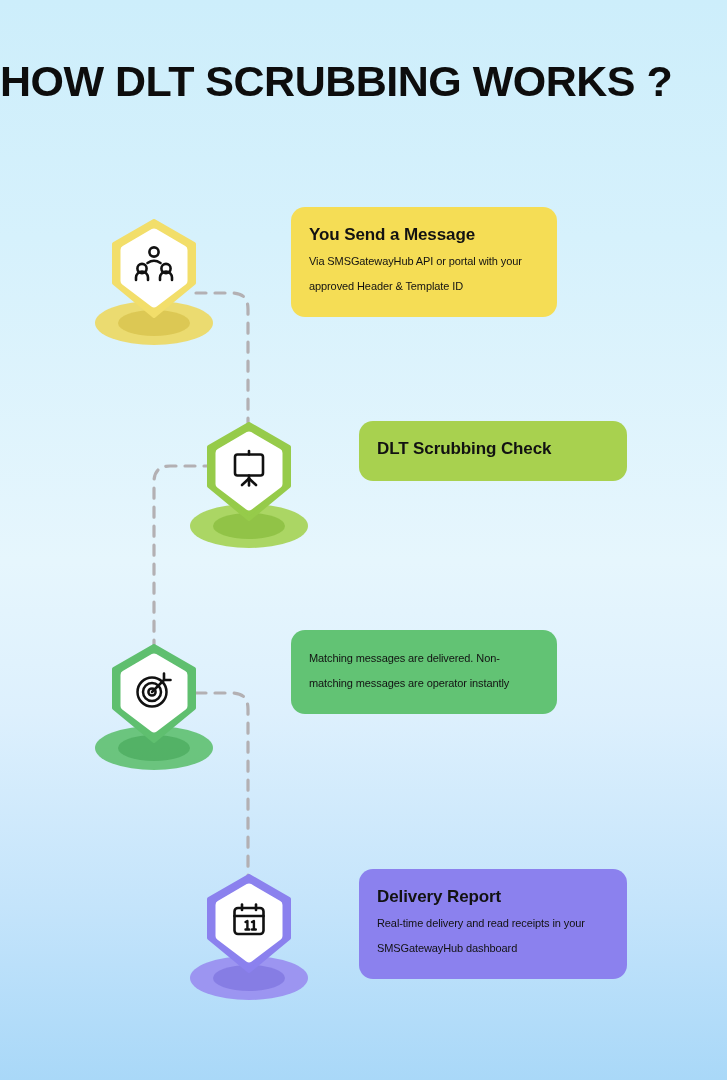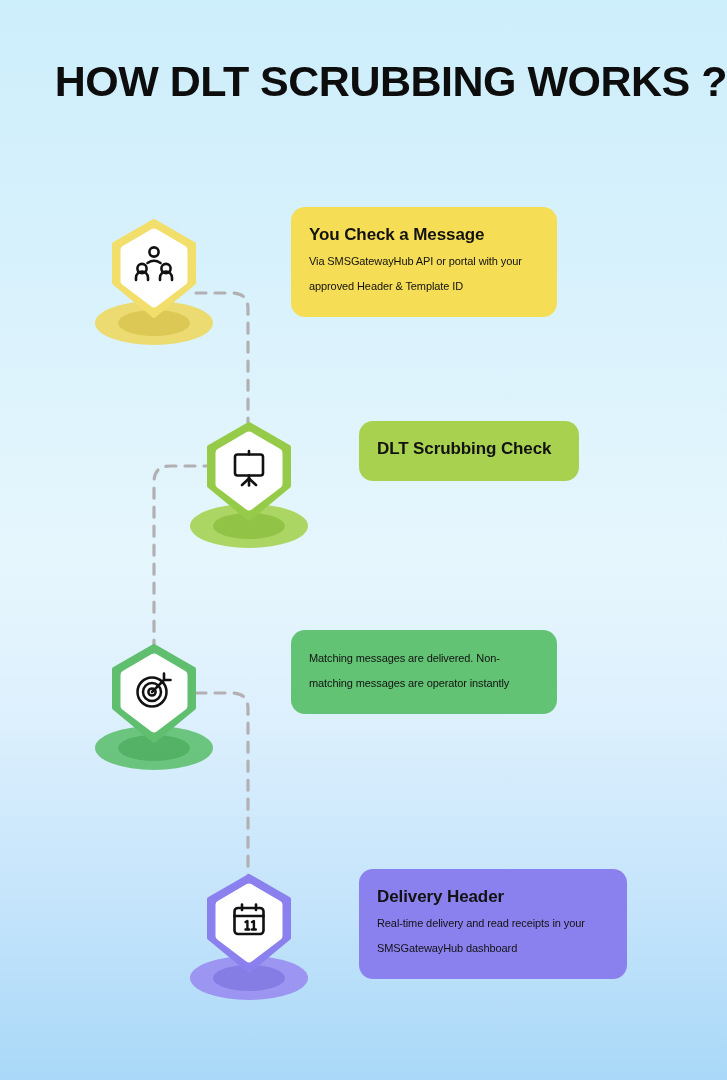--- a/index.html
+++ b/index.html
@@ -16,21 +16,21 @@
         #a9d8f8 100%);
     position: relative;
     overflow: hidden;
   }
 
   
   .title {
     position: absolute;
     left: 0; top: 56px;
     width: 727px;
-    text-align: right;
+    text-align: left;
     font-size: 43px;
     line-height: 50px;
     font-weight: 800;
     letter-spacing: -0.5px;
     color: #0d0d0d;
     font-family: "Liberation Sans", sans-serif;
     text-transform: uppercase;
   }
 
   
@@ -123,21 +123,21 @@
       <path d="M14.5 18 Q21 13.6 27.5 18"></path>
       <circle cx="9" cy="23.5" r="4.6"></circle>
       <path d="M3 35 v-2.4 a6 6 0 0 1 12 0 V35"></path>
       <circle cx="33" cy="23.5" r="4.6"></circle>
       <path d="M27 35 v-2.4 a6 6 0 0 1 12 0 V35"></path>
     </svg>
   </div>
 </div>
 
 <div class="card" style="left:291px; top:207px; width:266px; background:#f5dd55;">
-  <div class="card-title">You Check a Message</div>
+  <div class="card-title">You Send a Message</div>
   <div class="card-body">Via SMSGatewayHub API or portal with your approved Header &amp; Template ID</div>
 </div>
 
 <div class="marker" style="left:186px; top:422px;">
   <div class="ground" style="background:#a8d45c;"></div>
   <div class="ground-inner" style="background:#8cc042;"></div>
   <div class="pin">
     <svg viewBox="0 0 92 100">
       <path d="M46 2 L86 25 L86 64 L46 97 L6 64 L6 25 Z" fill="#96cb4a" stroke="#96cb4a" stroke-width="4" stroke-linejoin="round"></path>
       <path d="M46 14 L75 31 L75 62 L46 84 L17 62 L17 31 Z" fill="#ffffff" stroke="#ffffff" stroke-width="9" stroke-linejoin="round"></path>
@@ -148,21 +148,21 @@
       <path d="M20 3 v3.5"></path>
       <rect x="6" y="6.5" width="28" height="21" rx="2.5"></rect>
       <path d="M20 27.5 v3"></path>
       <path d="M20 30.5 L13 37"></path>
       <path d="M20 30.5 L27 37"></path>
       <path d="M20 30.5 L20 37.5"></path>
     </svg>
   </div>
 </div>
 
-<div class="card" style="left:359px; top:421px; width:220px; background:#a8d14f;">
+<div class="card" style="left:359px; top:421px; width:268px; background:#a8d14f;">
   <div class="card-title">DLT Scrubbing Check</div>
 </div>
 
 <div class="marker" style="left:91px; top:644px;">
   <div class="ground" style="background:#65c277;"></div>
   <div class="ground-inner" style="background:#4fae62;"></div>
   <div class="pin">
     <svg viewBox="0 0 92 100">
       <path d="M46 2 L86 25 L86 64 L46 97 L6 64 L6 25 Z" fill="#5fbf6f" stroke="#5fbf6f" stroke-width="4" stroke-linejoin="round"></path>
       <path d="M46 14 L75 31 L75 62 L46 84 L17 62 L17 31 Z" fill="#ffffff" stroke="#ffffff" stroke-width="9" stroke-linejoin="round"></path>
@@ -198,15 +198,15 @@
       <path d="M5.5 16 H34.5"></path>
       <path d="M13 4.5 V10"></path>
       <path d="M27 4.5 V10"></path>
       <path d="M16.5 22 L18.4 21 V29.5 M16.5 29.5 h3.8" stroke-width="2.4" fill="none"></path>
       <path d="M23 22 L24.9 21 V29.5 M23 29.5 h3.8" stroke-width="2.4" fill="none"></path>
     </svg>
   </div>
 </div>
 
 <div class="card" style="left:359px; top:869px; width:268px; background:#8b81ee;">
-  <div class="card-title">Delivery Header</div>
+  <div class="card-title">Delivery Report</div>
   <div class="card-body">Real-time delivery and read receipts in your SMSGatewayHub dashboard</div>
 </div>
 
 </body></html>

